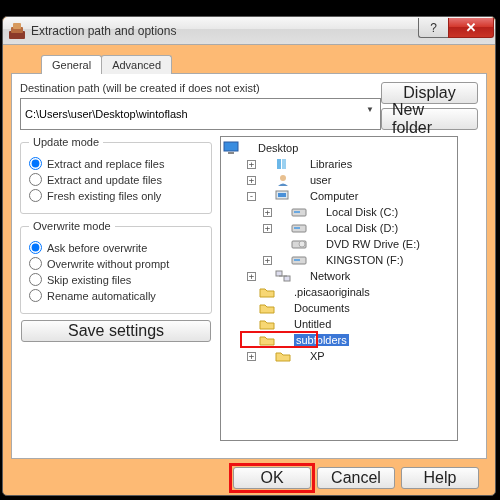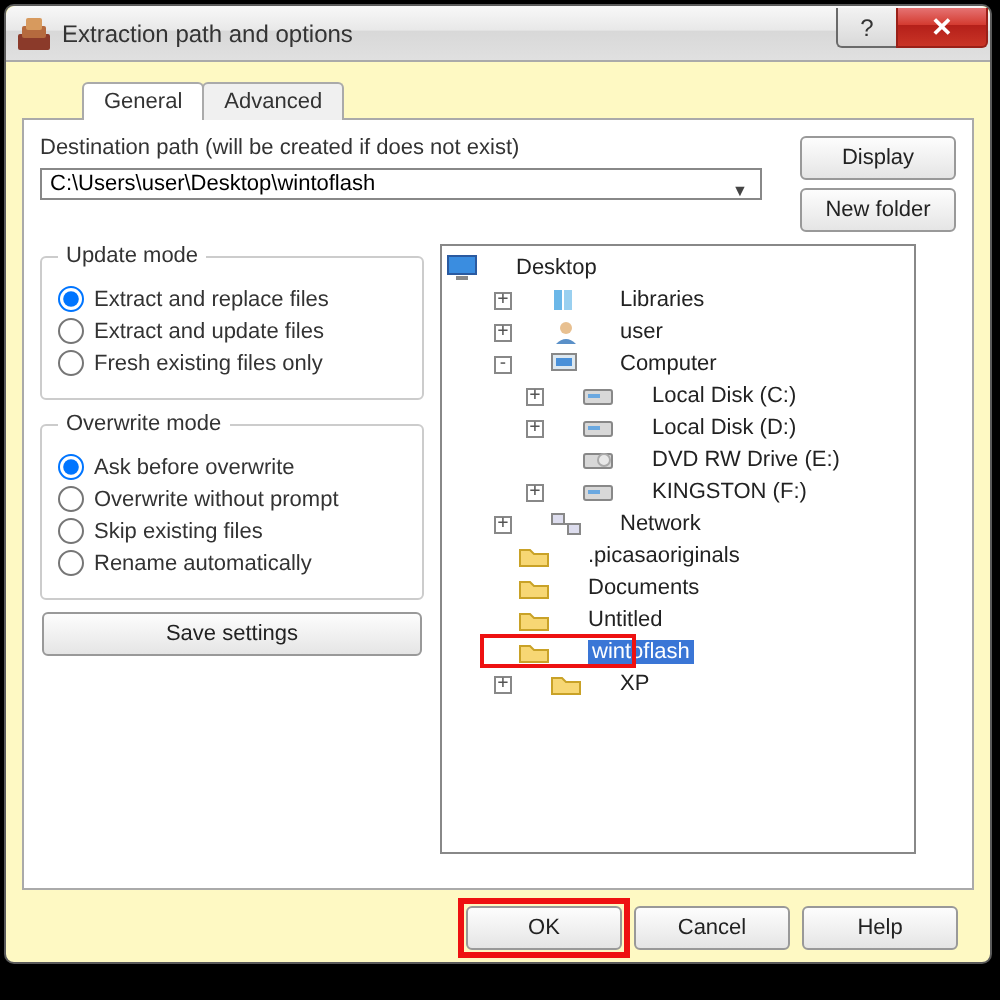--- a/index.html
+++ b/index.html
@@ -1,19 +1,19 @@
 <!DOCTYPE html>
 <html><head>
 <meta charset="utf-8">
 <style>
   * { box-sizing: border-box; font-family: "Segoe UI", Tahoma, sans-serif; }
   body { margin: 0; background: #000; width: 500px; height: 500px; overflow: hidden; }
   .window {
-    position: absolute; left: 2px; top: 2px; width: 494px; height: 480px;
-    background: #fef9c3; border: 1px solid #5a5a5a; border-radius: 5px;
+    position: absolute; left: 2px; top: 16px; width: 494px; height: 480px;
+    background: #fdba74; border: 1px solid #5a5a5a; border-radius: 5px;
     box-shadow: 0 0 8px rgba(0,0,0,0.6);
   }
   .titlebar {
     height: 28px;
     background: linear-gradient(to bottom, #f8f8f8 0%, #e8e8e8 45%, #d8d8d8 46%, #e0e0e0 100%);
     border-bottom: 1px solid #aaa; border-radius: 5px 5px 0 0;
     display: flex; align-items: center; padding-left: 6px; position: relative;
   }
   .titlebar .icon { width: 16px; height: 16px; margin-right: 6px; position: relative; }
   .titlebar .icon .b1 { position:absolute; left:0; top:8px; width:16px; height:8px; background:#8b3a2a; border-radius:1px;}
@@ -43,27 +43,27 @@
   }
   .tab.active { background:#fff; z-index:3;margin-left:30px; }
   .tabpage {
     border:1px solid #aaa; background:#fff; padding:8px; position:relative; z-index:1;
     height: 386px;
   }
   .toprow { display:flex; }
   .leftlabel { font-size: 11px; color:#333; }
   .rightbtns { margin-left:auto; display:flex; flex-direction:column; gap:4px; }
   .btn {
-    height:22px; min-width:78px; padding:0 10px; font-size:11px; color:#222;
+    height:22px; min-width:78px; padding:0 10px; font-size:16px; color:#222;
     background: linear-gradient(to bottom,#fdfdfd,#e5e5e5);
     border:1px solid #999; border-radius:3px; display:inline-flex;
     align-items:center; justify-content:center; cursor:default;
   }
   .combo {
-    margin-top:4px; height:16px; border:1px solid #888; background:#fff;
+    margin-top:4px; height:32px; border:1px solid #888; background:#fff;
     display:flex; align-items:center; padding:0 4px; font-size:11px; width: 361px;
     position:relative;
     text-align:center;
   }
   .combo .arrow {
     position:absolute; right:2px; top:2px; width:16px; height:16px;
     display:flex; align-items:center; justify-content:center; font-size:8px; color:#444;
   }
   .columns { display:flex; gap:8px; margin-top:6px; }
   fieldset {
@@ -315,21 +315,21 @@
             </span>
             <span class="lbl">Untitled</span>
           </div>
           <div class="tn selrow" style="position:relative">
             <span class="spacer" style="width:20px"></span>
             <span class="ic">
               <svg width="16" height="14">
                   <path d="M1 4 L6 4 L8 6 L15 6 L15 12 L1 12 Z" fill="#f7d774" stroke="#c9a227"></path>
                 </svg>
             </span>
-            <span class="lbl">wintoflash</span>
+            <span class="lbl">subfolders</span>
             <span class="redbox" style="left:17px; top:-1px; width:78px; height:17px;"></span>
           </div>
           <div class="tn">
             <span class="spacer" style="width:8px"></span>
               <span class="pm">+</span>
             <span class="ic">
               <svg width="16" height="14">
                   <path d="M1 4 L6 4 L8 6 L15 6 L15 12 L1 12 Z" fill="#f7d774" stroke="#c9a227"></path>
                 </svg>
             </span>

